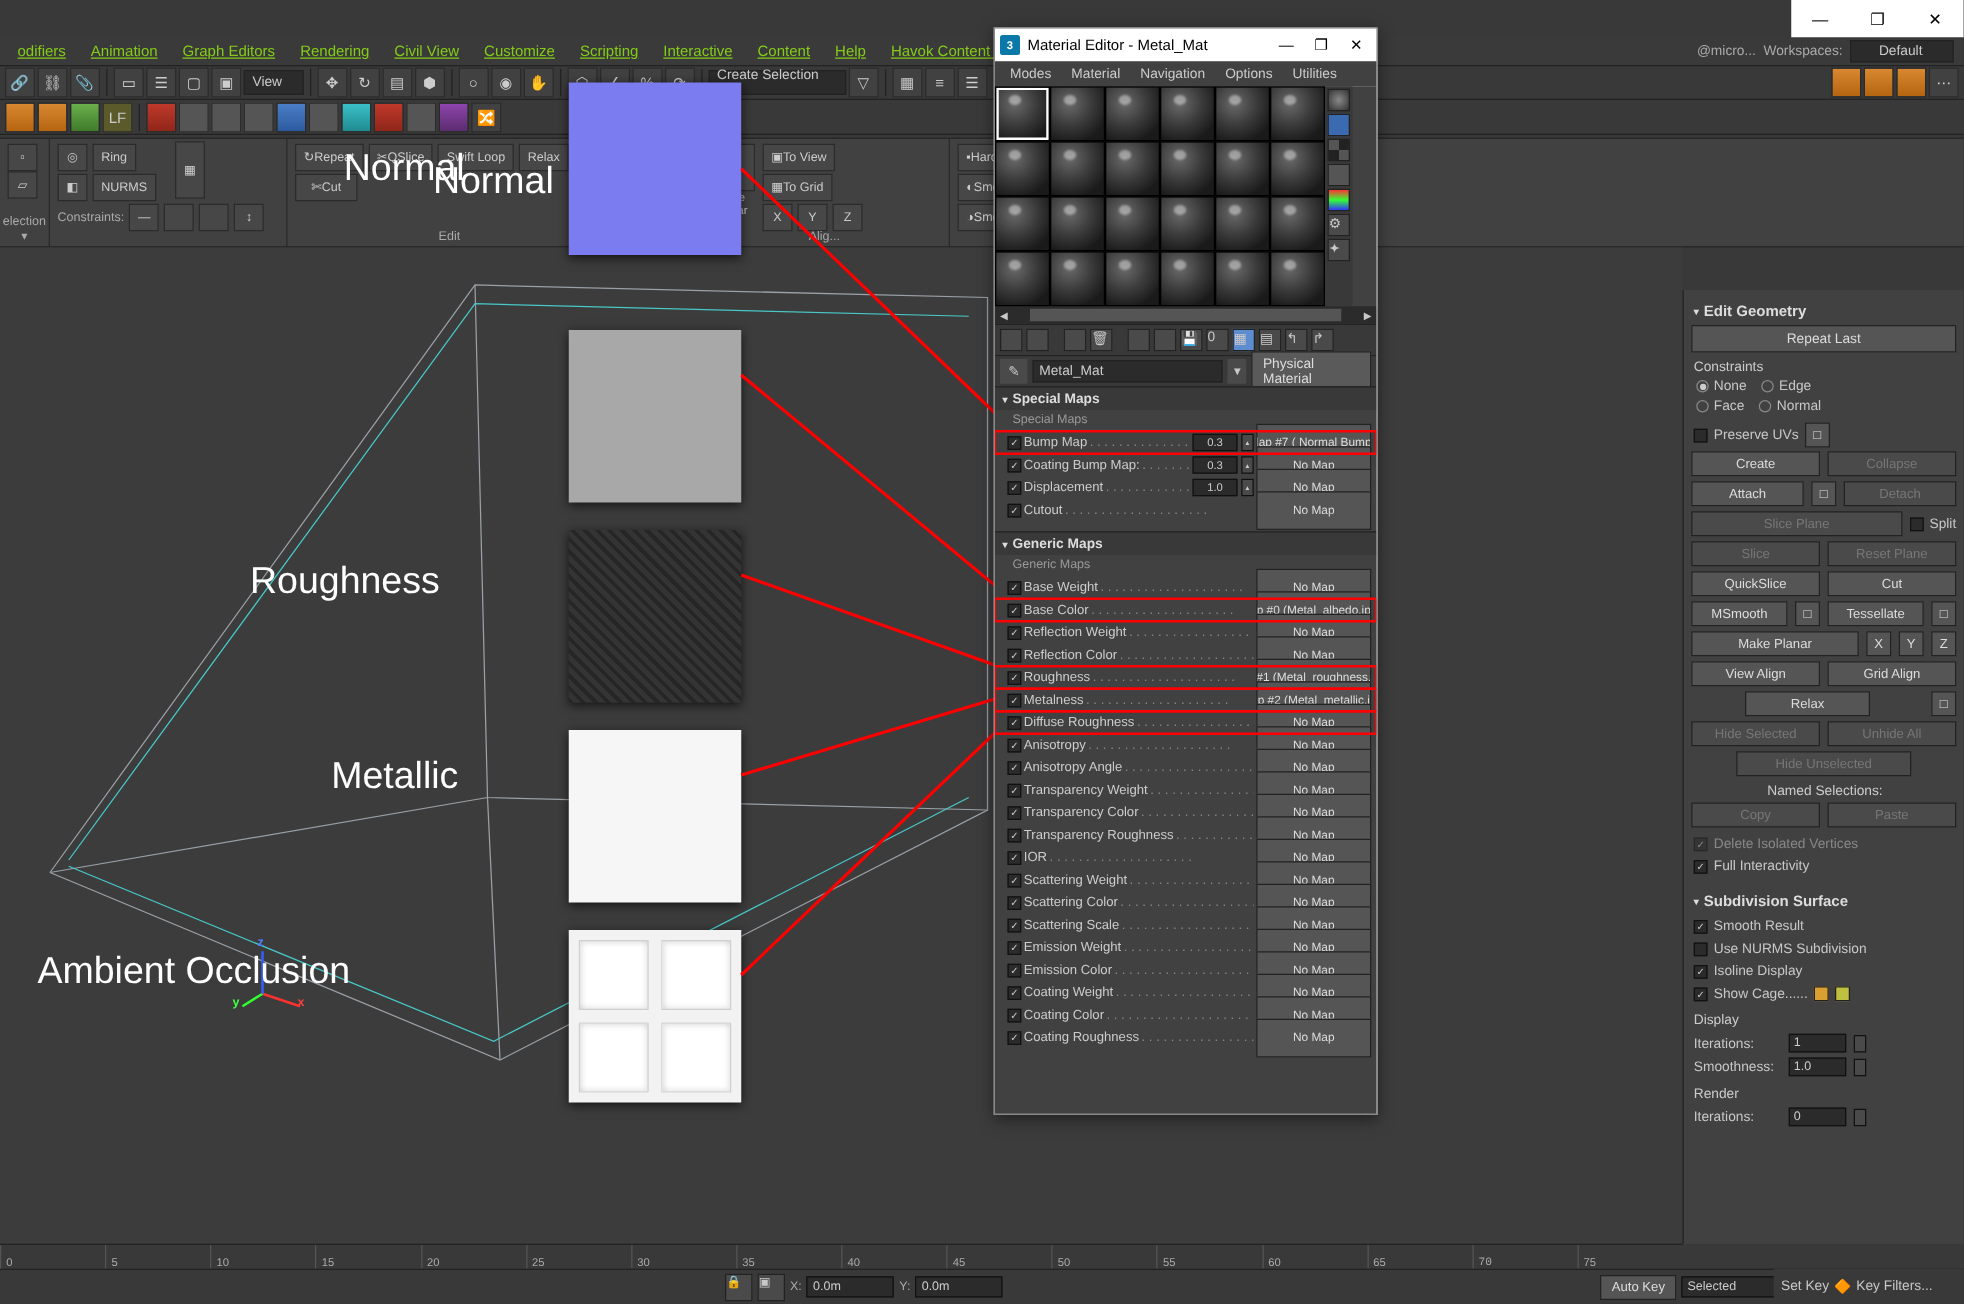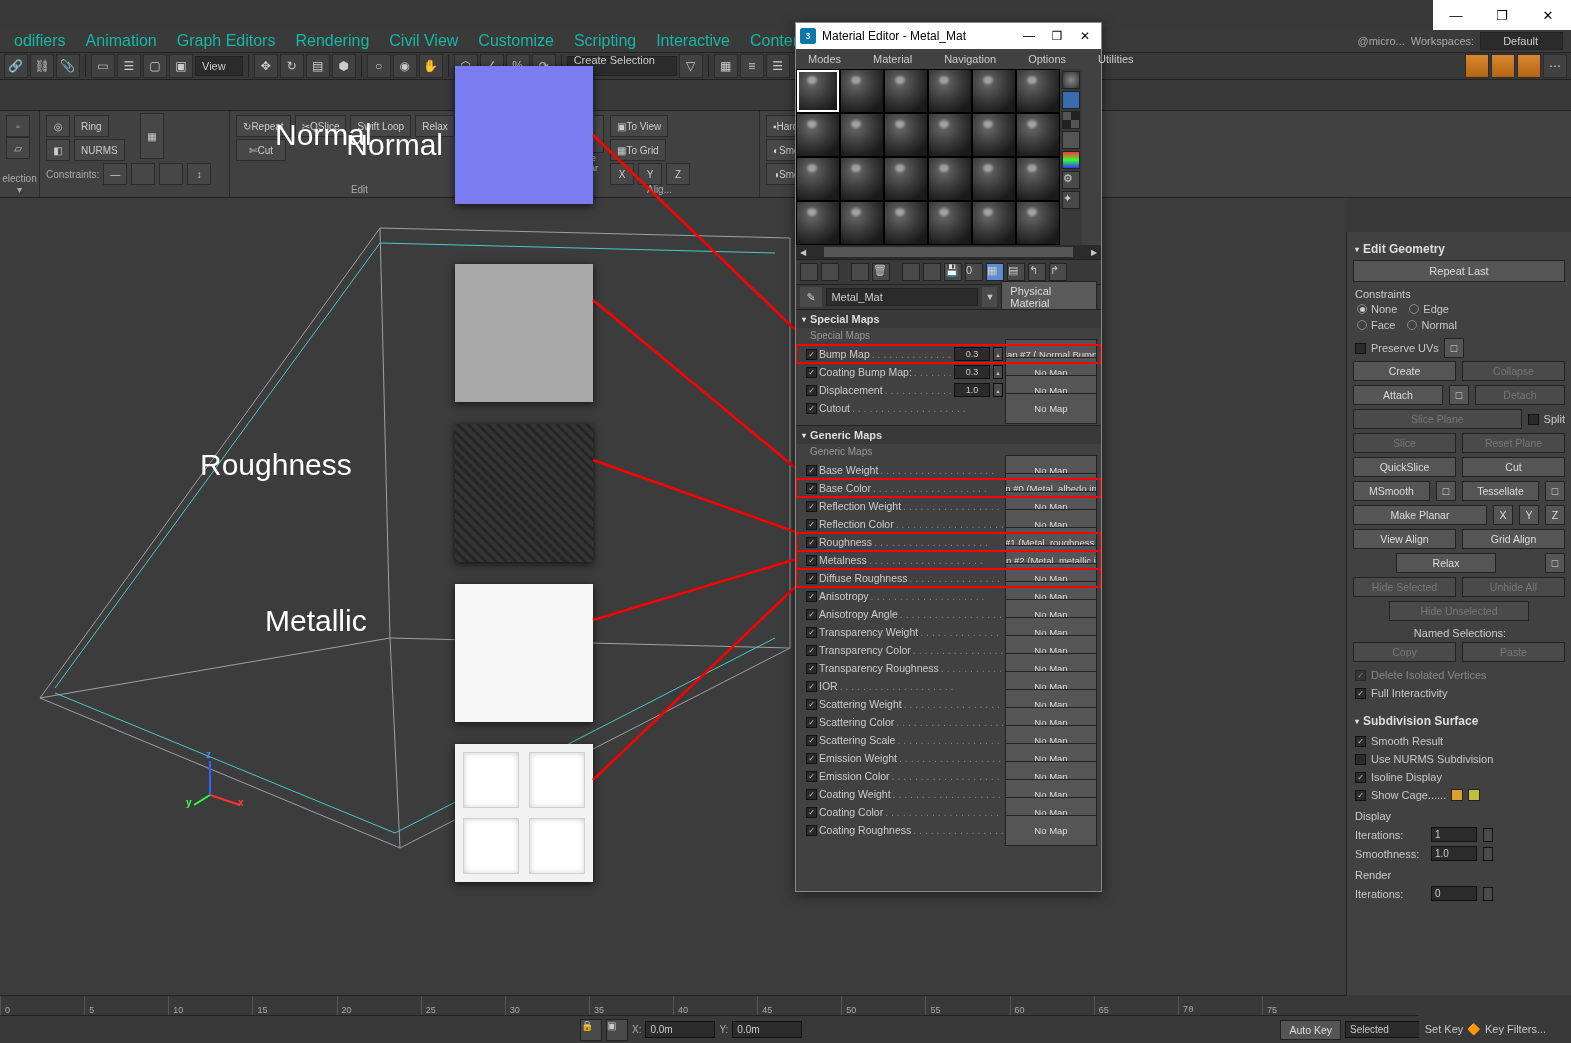--- a/index.html
+++ b/index.html
@@ -5,21 +5,21 @@
 * { box-sizing: border-box; margin: 0; padding: 0; font-family: "Segoe UI", Tahoma, sans-serif; }
 html, body { width: 1571px; height: 1043px; overflow: hidden; background: #3a3a3a; color: #c8c8c8; font-size: 11px; user-select: none; }
 .app { position: relative; width: 100%; height: 100%; background: #393939; }
 
 
 .titlebar { position: absolute; top: 0; right: 0; height: 30px; display: flex; align-items: center; background: #fff; color: #000; }
 .titlebar .winctl { width: 46px; height: 30px; display: flex; align-items: center; justify-content: center; font-size: 13px; cursor: default; }
 
 
 .menubar { position: absolute; top: 30px; left: 0; right: 0; height: 22px; background: #3a3a3a; display: flex; align-items: center; padding-left: 4px; }
-.menubar .menu-item { padding: 3px 10px; font-size: 16px; color: #14b8a6; cursor: default; }
+.menubar .menu-item { padding: 3px 10px; font-size: 12px; color: #84cc16; cursor: default; text-decoration: underline; }
 .menubar .right-section { margin-left: auto; display: flex; align-items: center; gap: 6px; padding-right: 8px; }
 .menubar .right-label { color: #aaa; font-size: 11px; }
 .menubar .ws-dd { background: #2b2b2b; border: 1px solid #222; padding: 2px 24px 2px 22px; font-size: 11px; color: #ccc; position: relative; }
 
 
 .toolbar1 { position: absolute; top: 52px; left: 0; right: 0; height: 28px; background: #393939; border-top: 1px solid #222; border-bottom: 1px solid #222; display: flex; align-items: center; gap: 2px; padding: 0 4px; }
 .tb-btn { width: 24px; height: 24px; background: #414141; border: 1px solid #2b2b2b; display: flex; align-items: center; justify-content: center; color: #ccc; font-size: 12px; }
 .tb-btn.yellow { background: #5a5a2a; }
 .tb-sep { width: 1px; height: 22px; background: #222; margin: 0 3px; }
 .tb-dd { background: #2b2b2b; border: 1px solid #222; padding: 2px 16px 2px 6px; font-size: 11px; color: #ccc; height: 20px; display: flex; align-items: center; }
@@ -61,21 +61,21 @@
 
 
 .connectors { position: absolute; top: 0; left: 0; pointer-events: none; }
 
 
 .mat-editor { position: absolute; top: 22px; left: 795px; width: 307px; height: 870px; background: #e8e8e8; border: 1px solid #888; display: flex; flex-direction: column; box-shadow: 0 3px 12px rgba(0,0,0,0.5); }
 .mat-titlebar { height: 26px; background: #fff; display: flex; align-items: center; padding: 0 2px 0 4px; font-size: 12px; color: #000; }
 .mat-titlebar .iconx { width: 16px; height: 16px; background: #0a78a8; margin-right: 6px; border-radius: 2px; display:flex;align-items:center;justify-content:center;color:#fff;font-size:9px;font-weight:bold; }
 .mat-titlebar .winbtns { margin-left: auto; display: flex; }
 .mat-titlebar .wb { width: 28px; height: 24px; display: flex; align-items: center; justify-content: center; font-size: 12px; }
-.mat-menubar { height: 20px; background: #414141; display: flex; align-items: center; padding: 0 4px; gap: 16px; }
+.mat-menubar { height: 20px; background: #414141; display: flex; align-items: center; padding: 0 4px; }
 .mat-menubar .mi { padding: 2px 8px; font-size: 11px; color: #ccc; }
 .mat-body { flex: 1; background: #414141; display: flex; flex-direction: column; overflow: hidden; }
 .slots-wrap { display: flex; }
 .slots { display: grid; grid-template-columns: repeat(6, 1fr); gap: 0; background: #222; }
 .slot { width: 44px; height: 44px; background: radial-gradient(circle at 35% 30%, #6a6a6a 0%, #3a3a3a 45%, #1a1a1a 80%); border: 1px solid #000; position: relative; overflow: hidden; }
 .slot.hl { box-shadow: inset 0 0 0 2px #fff; }
 .slot::after { content: ''; position: absolute; top: 6px; left: 10px; width: 10px; height: 8px; background: rgba(255,255,255,0.4); border-radius: 50%; filter: blur(1px); }
 .slots-sidebar { width: 22px; background: #393939; display: flex; flex-direction: column; gap: 2px; padding: 2px; }
 .ss-btn { width: 18px; height: 18px; background: #4a4a4a; border: 1px solid #222; }
 .ss-btn.chk { background: repeating-conic-gradient(#222 0 25%, #555 0 50%); }
@@ -190,20 +190,38 @@
     <div class="tb-btn">☰</div>
     <div class="tb-sep"></div>
     <div class="tb-btn">📈</div>
     <div style="flex:1"></div>
     <div class="tb-btn icon-orange"></div>
     <div class="tb-btn icon-orange"></div>
     <div class="tb-btn icon-orange"></div>
     <div class="tb-btn">⋯</div>
   </div>
 
+  <div class="toolbar2">
+    <div class="tb-btn icon-orange"></div>
+    <div class="tb-btn icon-orange"></div>
+    <div class="tb-btn icon-green"></div>
+    <div class="tb-btn yellow">LF</div>
+    <div class="tb-sep"></div>
+    <div class="tb-btn icon-red"></div>
+    <div class="tb-btn icon-gray"></div>
+    <div class="tb-btn icon-gray"></div>
+    <div class="tb-btn icon-gray"></div>
+    <div class="tb-btn icon-blue"></div>
+    <div class="tb-btn icon-gray"></div>
+    <div class="tb-btn icon-cyan"></div>
+    <div class="tb-btn icon-red"></div>
+    <div class="tb-btn icon-gray"></div>
+    <div class="tb-btn icon-purple"></div>
+    <div class="tb-btn">🔀</div>
+  </div>
 
   <div class="toolbar3">
     <span class="lbl">aint</span>
     <span class="lbl">Populate</span>
   </div>
 
   <div class="ribbon">
     <div class="ribbon-group" style="width:40px">
       <div class="ribbon-row">
           <div class="rib-btn">▫</div>
@@ -335,20 +353,21 @@
         <div class="tile" style="right:8px;bottom:8px;width:56px;height:56px"></div>
       </div>
     </div>
 
   </div>
 
   <div class="tex-swatch tex-normal" style="position:absolute;left:455px;top:66px"></div>
   <div class="tex-label" style="left:275px;top:118px">Normal</div>
   <div class="tex-label" style="left:200px;top:448px">Roughness</div>
   <div class="tex-label" style="left:265px;top:604px">Metallic</div>
+  <div class="tex-label" style="left:30px;top:760px">Ambient Occlusion</div>
 
   <svg class="connectors" width="1571" height="1043">
     <g stroke="#ff0000" stroke-width="2.5">
       <line x1="593" y1="135" x2="810" y2="344"></line>
       <line x1="593" y1="300" x2="810" y2="480"></line>
       <line x1="593" y1="460" x2="810" y2="537"></line>
       <line x1="593" y1="620" x2="810" y2="555"></line>
       <line x1="593" y1="780" x2="810" y2="573"></line>
     </g>
   </svg>

